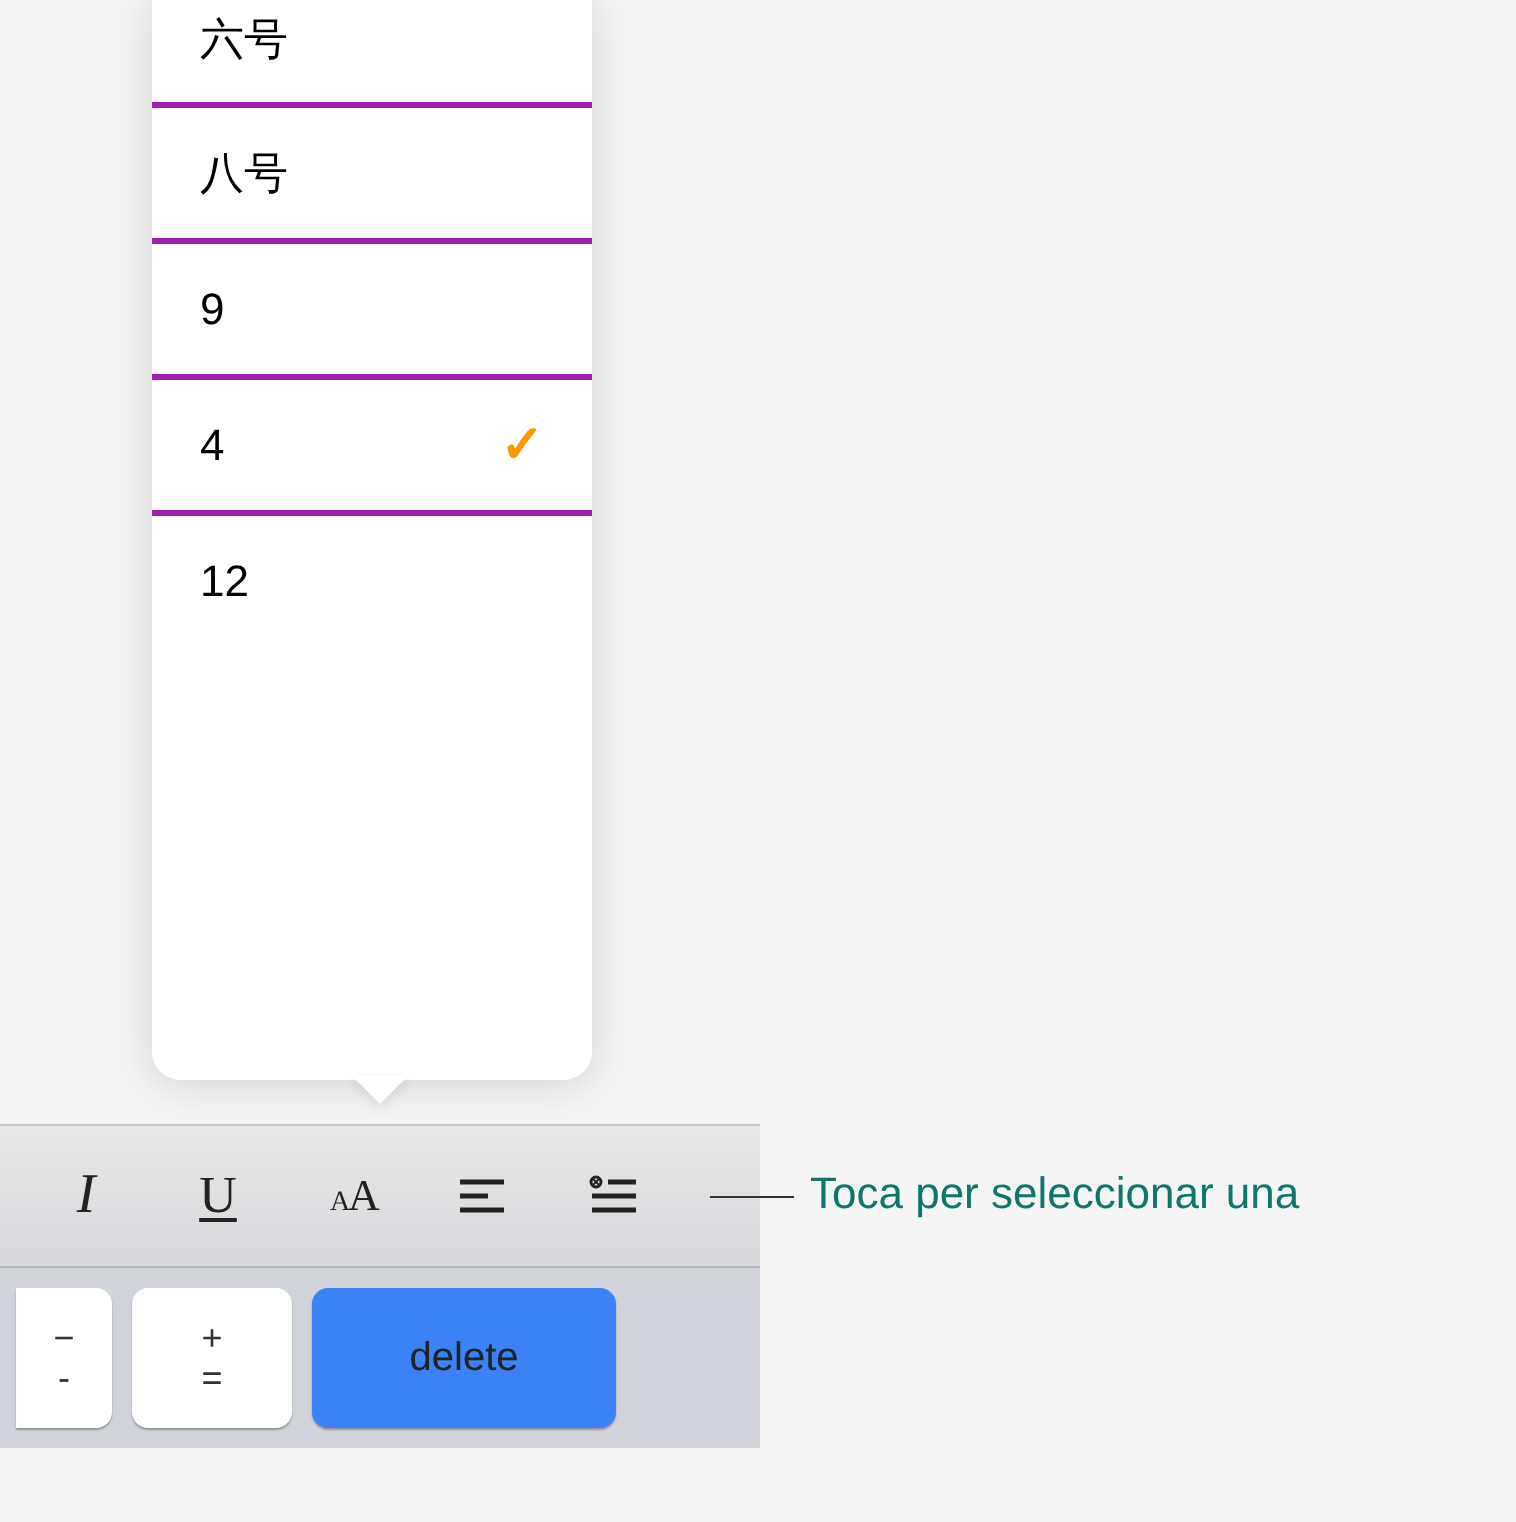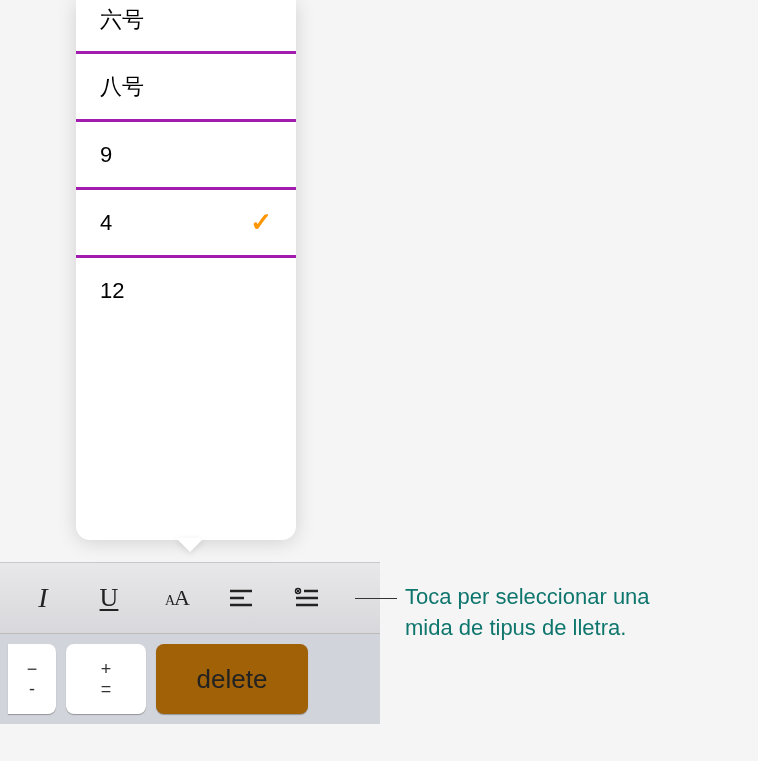--- a/index.html
+++ b/index.html
@@ -162,22 +162,22 @@
     }
     
     .key.small span {
       font-size: 18px;
       line-height: 1;
       color: #333;
     }
     
     .key.delete {
       width: 152px;
-      background: #a16207;
-      font-size: 26px;
+      background: #3b82f6;
+      font-size: 20px;
       color: #222;
     }
     
     .callout {
       position: absolute;
       left: 385px;
       top: 582px;
     }
     
     .callout-line {
@@ -265,14 +265,13 @@
   </div>
   <div class="key delete">
     <span>delete</span>
   </div>
 </div>
 
 <div class="callout-line"></div>
 
 <div class="callout">
   <div class="callout-text">Toca per seleccionar una</div>
-  <div class="callout-text">mida de tipus de lletra.</div>
 </div>
 
 </body></html>

